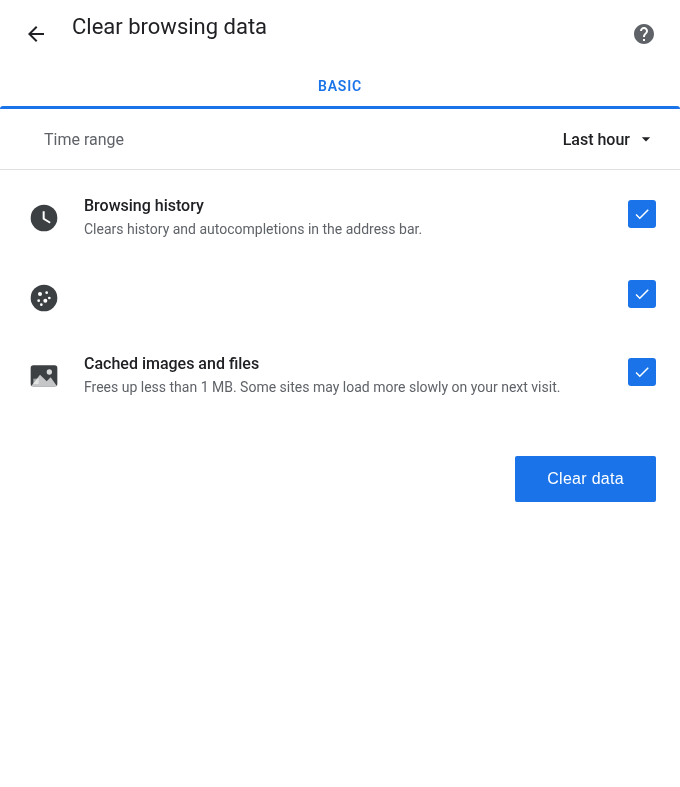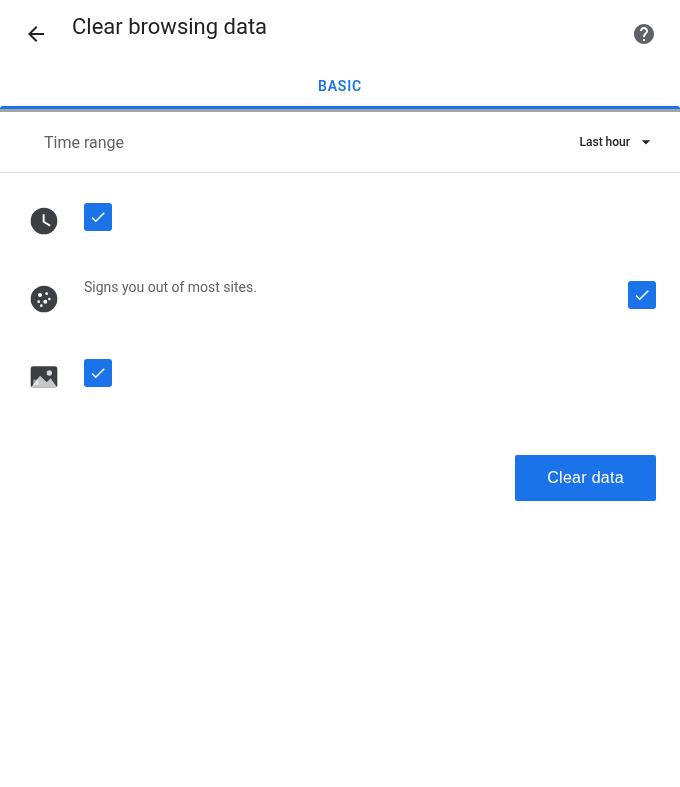--- a/index.html
+++ b/index.html
@@ -50,21 +50,21 @@
       border-radius: 50%;
     }
     .header-help svg {
       width: 24px;
       height: 24px;
     }
 
     
     .tabs {
       display: flex;
-      border-bottom: 4px solid #a3a3a3;
+      border-bottom: 1px solid #a3a3a3;
       gap: 28px;
     }
     .tab {
       flex: 1;
       text-align: center;
       padding: 14px 0;
       font-size: 14px;
       font-weight: 600;
       letter-spacing: 0.8px;
       cursor: pointer;
@@ -97,21 +97,21 @@
       font-size: 16px;
       color: #5f6368;
     }
     .time-range-dropdown {
       display: flex;
       align-items: center;
       cursor: pointer;
       gap: 6px;
     }
     .time-range-value {
-      font-size: 12px;
+      font-size: 16px;
       font-weight: 500;
       color: #202124;
     }
     .dropdown-arrow {
       width: 20px;
       height: 20px;
     }
 
     
     .divider {
@@ -231,20 +231,24 @@
 <div class="divider"></div>
 
 <div class="data-items">
 
   <div class="data-item">
     <div class="item-icon">
       <svg viewBox="0 0 24 24" fill="#3c4043">
         <circle cx="12" cy="12" r="10" fill="#3c4043"></circle>
         <path d="M12.5 7H11v6l5.25 3.15.75-1.23-4.5-2.67V7z" fill="white"></path>
       </svg>
+    </div>
+    <div class="item-content">
+      <div class="item-title">Browsing history</div>
+      <div class="item-desc">Clears history and autocompletions in the address bar.</div>
     </div>
     <div class="item-checkbox">
       <div class="checkbox-checked">
         <svg viewBox="0 0 24 24" fill="white">
           <path d="M9 16.17L4.83 12l-1.42 1.41L9 19 21 7l-1.41-1.41z"></path>
         </svg>
       </div>
     </div>
   </div>
 
@@ -254,40 +258,43 @@
         <circle cx="12" cy="12" r="10" fill="#3c4043"></circle>
         <circle cx="9" cy="9" r="1.5" fill="white"></circle>
         <circle cx="14" cy="8" r="1" fill="white"></circle>
         <circle cx="8" cy="14" r="1" fill="white"></circle>
         <circle cx="13" cy="14" r="1.5" fill="white"></circle>
         <circle cx="16" cy="12" r="1" fill="white"></circle>
         <circle cx="10" cy="17" r="1" fill="white"></circle>
       </svg>
     </div>
     <div class="item-content">
-      <div class="item-desc">Signs you out of most sites.</div>
     </div>
     <div class="item-checkbox">
       <div class="checkbox-checked">
         <svg viewBox="0 0 24 24" fill="white">
           <path d="M9 16.17L4.83 12l-1.42 1.41L9 19 21 7l-1.41-1.41z"></path>
         </svg>
       </div>
     </div>
   </div>
 
   <div class="data-item">
     <div class="item-icon">
       <svg viewBox="0 0 24 24" fill="#3c4043">
         <rect x="2" y="4" width="20" height="16" rx="2" ry="2" fill="#3c4043"></rect>
         <rect x="4" y="14" width="4" height="4" fill="white" opacity="0.5"></rect>
         <polygon points="2,20 9,11 14,16 17,13 22,20" fill="white" opacity="0.7"></polygon>
         <circle cx="16" cy="9" r="2" fill="white" opacity="0.8"></circle>
       </svg>
     </div>
+    <div class="item-content">
+      <div class="item-title">Cached images and files</div>
+      <div class="item-desc">Frees up less than 1 MB. Some sites may load more slowly on your next visit.</div>
+    </div>
     <div class="item-checkbox">
       <div class="checkbox-checked">
         <svg viewBox="0 0 24 24" fill="white">
           <path d="M9 16.17L4.83 12l-1.42 1.41L9 19 21 7l-1.41-1.41z"></path>
         </svg>
       </div>
     </div>
   </div>
 
 </div>

